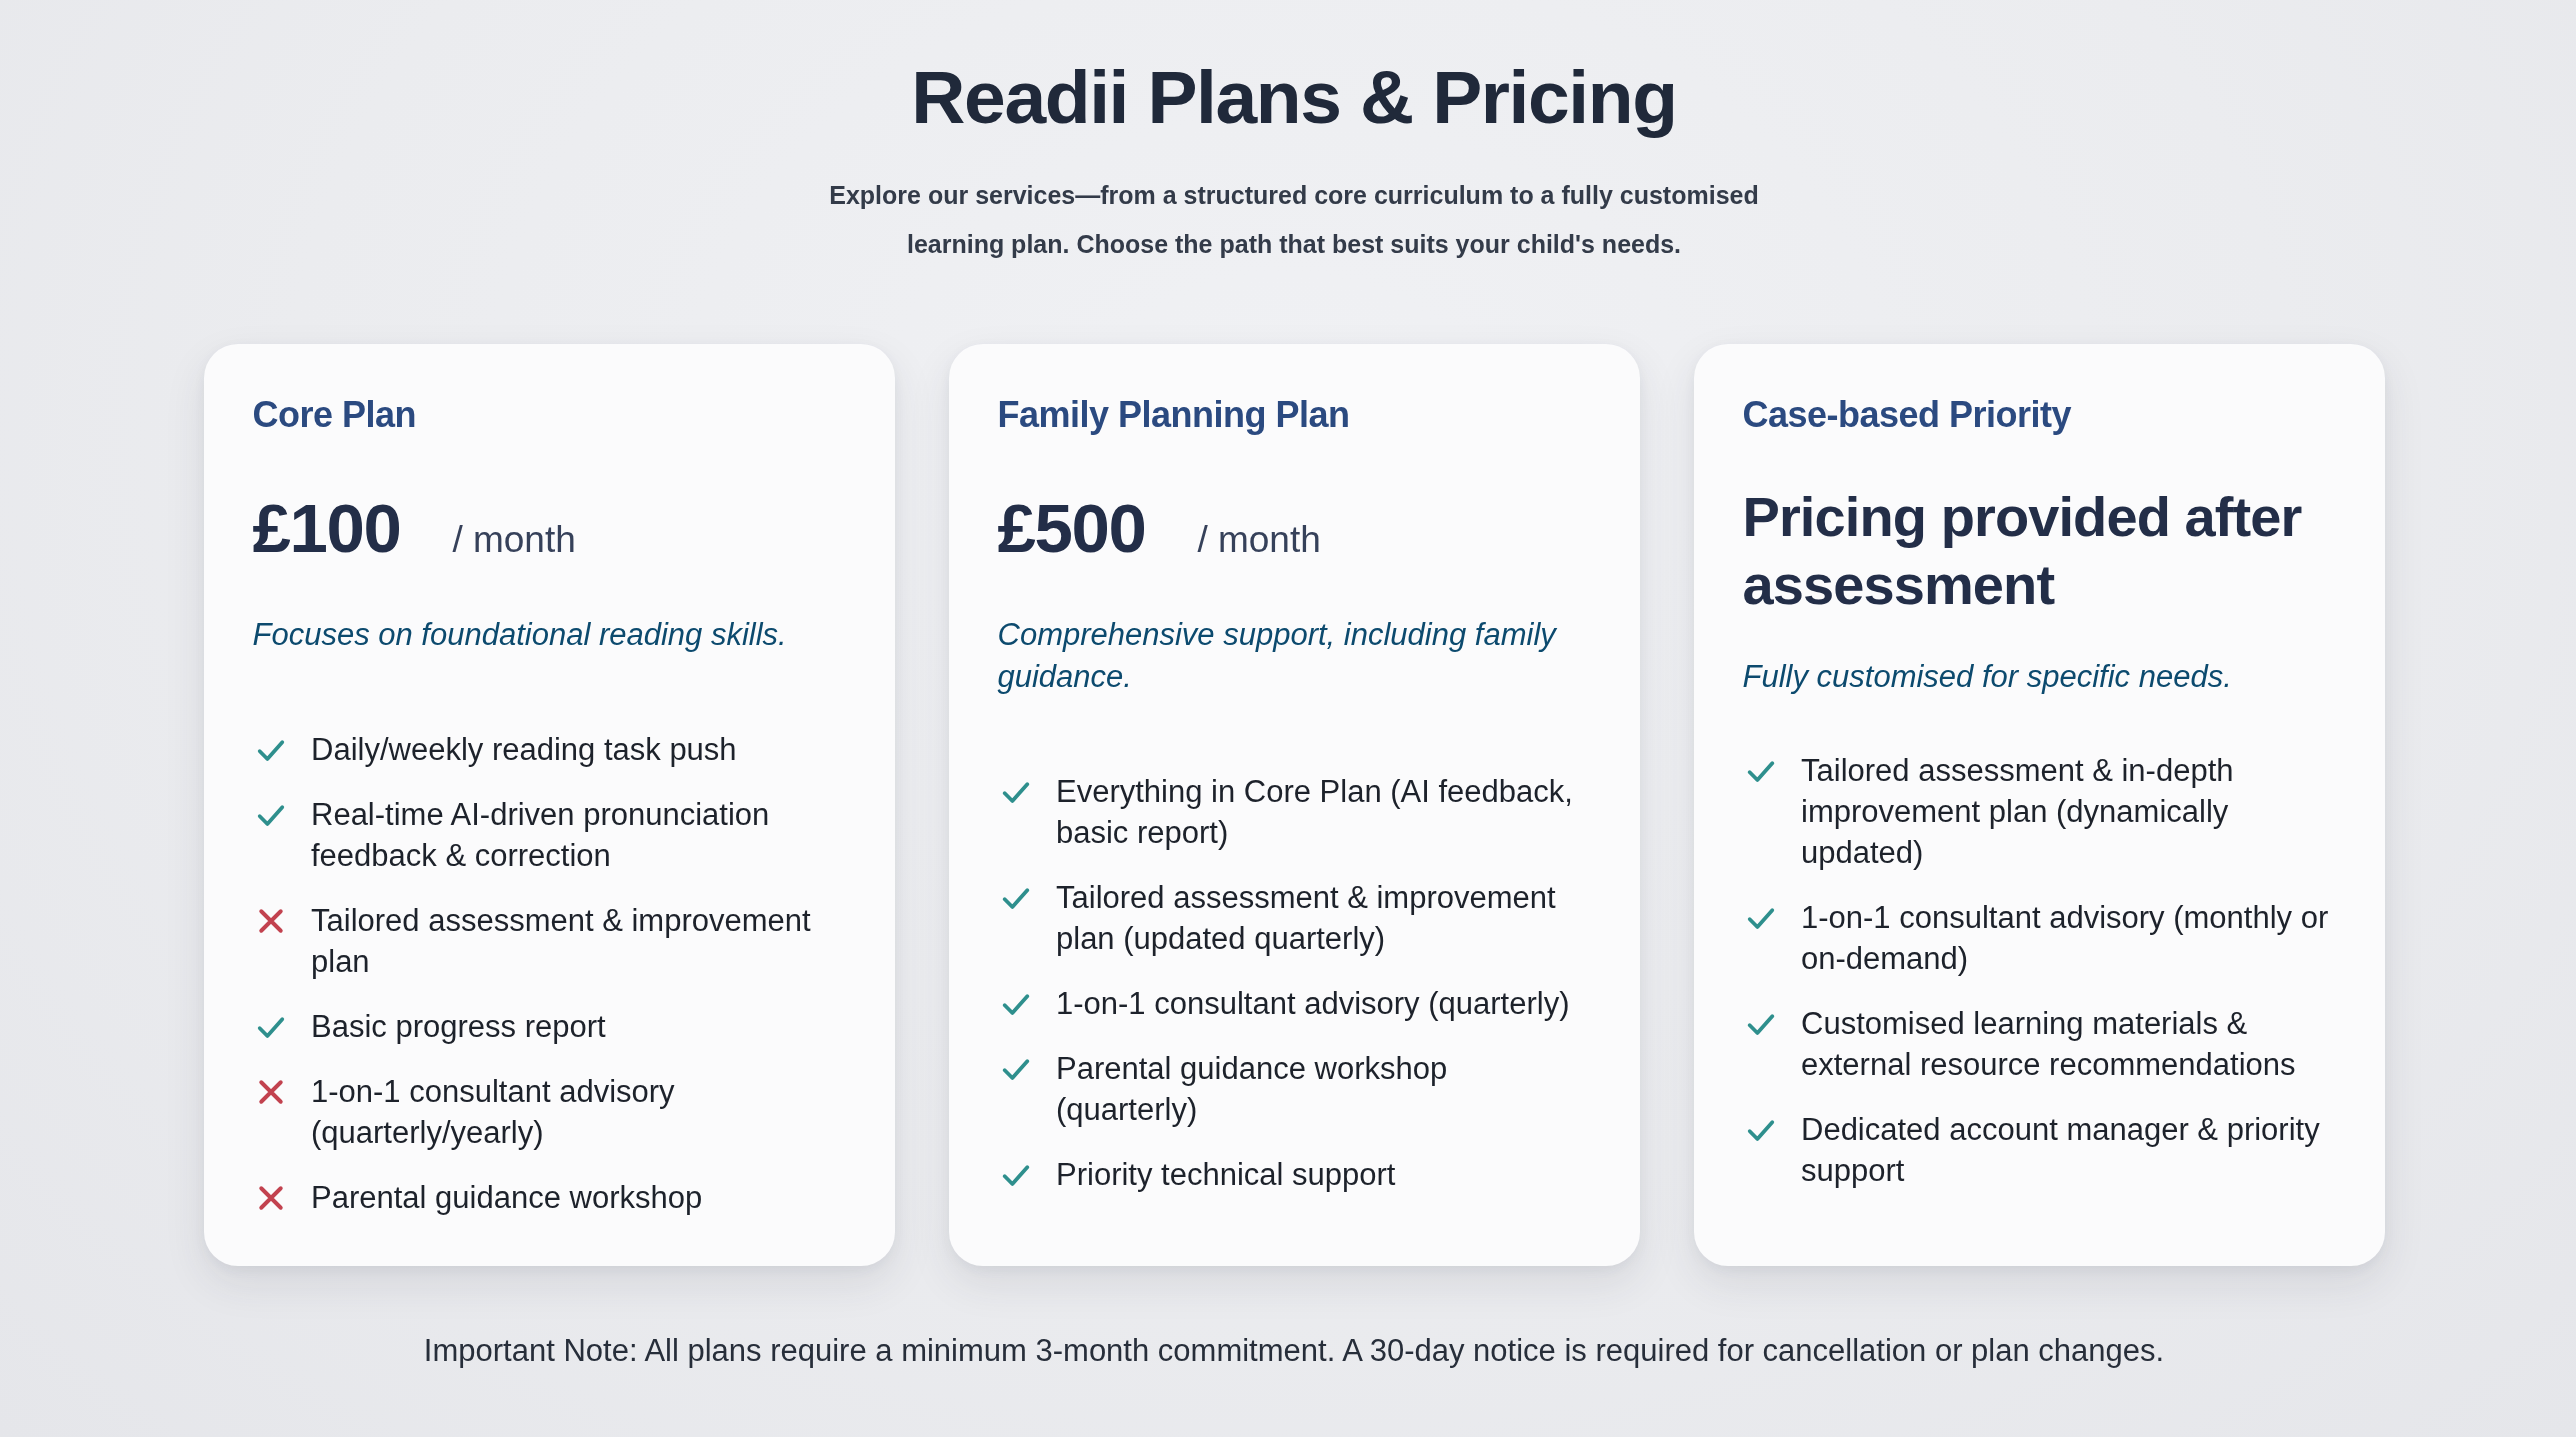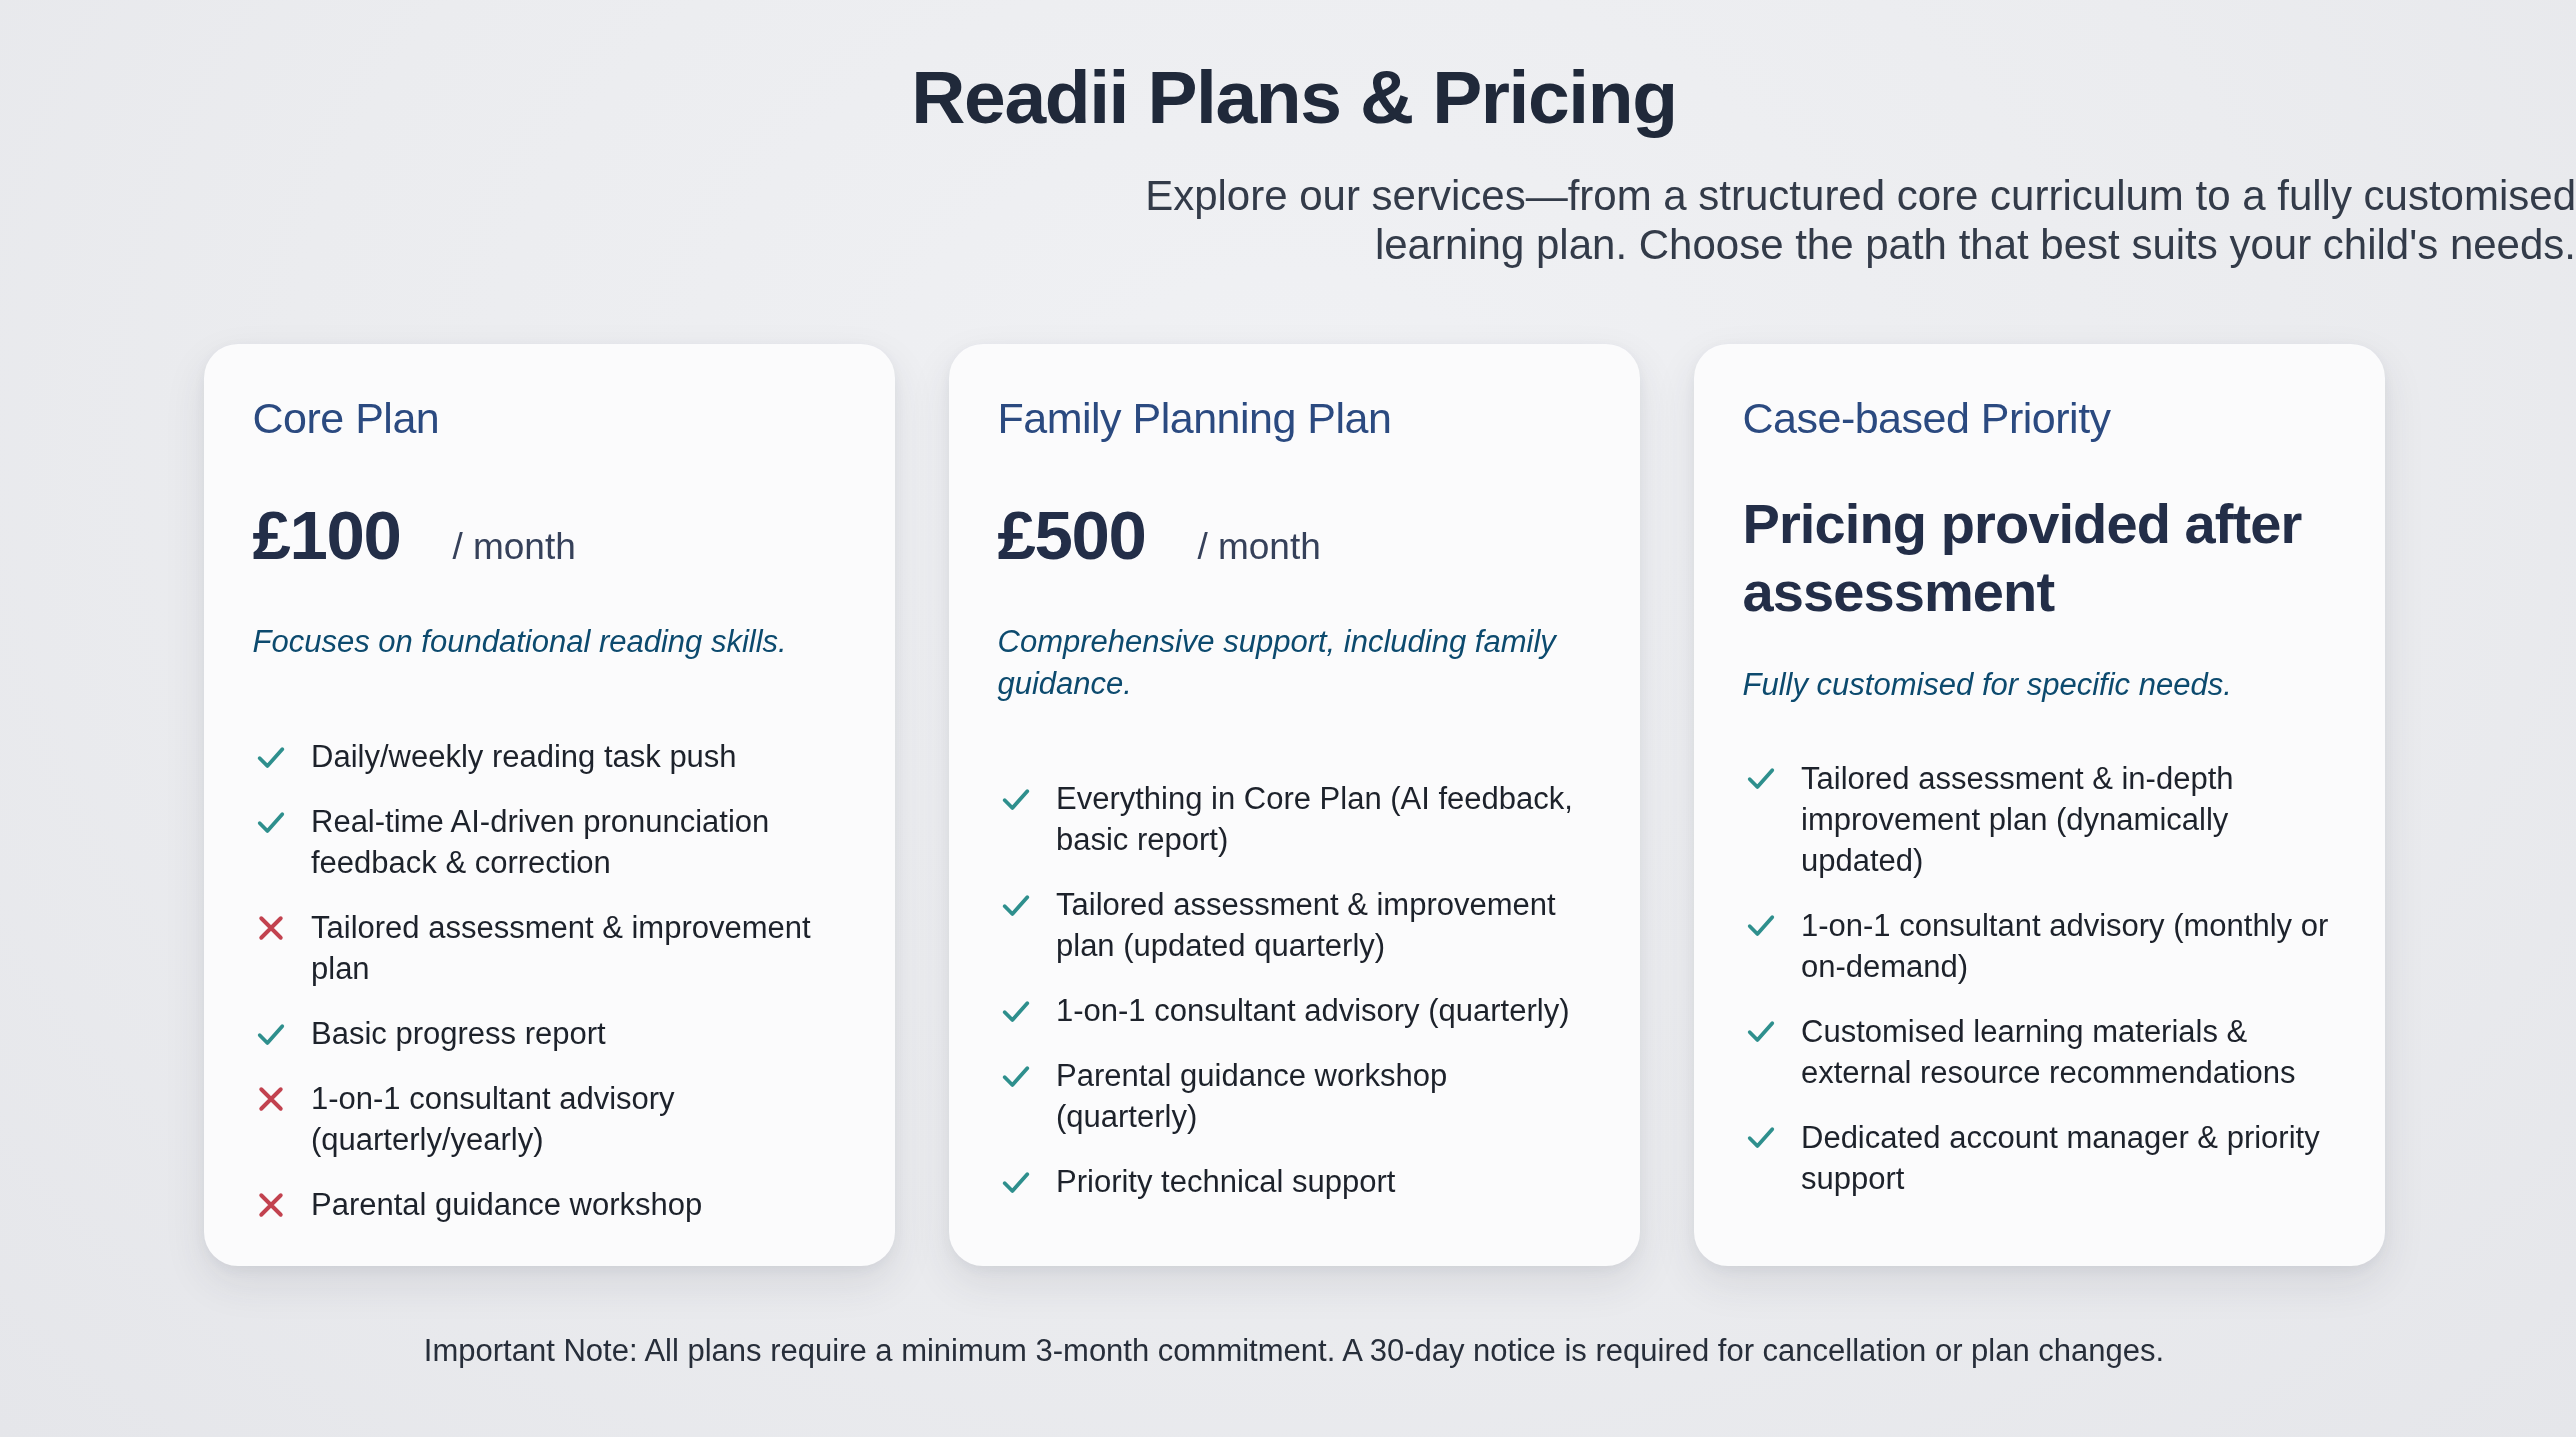--- a/index.html
+++ b/index.html
@@ -19,44 +19,44 @@
   .page-title {
     text-align: center;
     font-size: 75px;
     font-weight: 700;
     letter-spacing: -1.4px;
     color: #20293a;
     margin: 0 0 36px 0;
     line-height: 1;
   }
   .subtitle {
-    text-align: right;
-    font-size: 42px;
+    text-align: center;
+    font-size: 25px;
     line-height: 49px;
     color: #333b49;
-    font-weight: 400;
+    font-weight: 700;
   }
   .subtitle span { display: block; }
   .cards {
     display: flex;
     justify-content: center;
     gap: 54px;
     margin-top: 75px;
   }
   .card {
     width: 691px;
     height: 922px;
     background: var(--card-bg, #fbfbfc);
     border-radius: 34px;
     box-shadow: 0 17px 42px rgba(45, 50, 70, 0.10), 0 3.7px 11.2px rgba(45, 50, 70, 0.05);
     padding: 52px 49px;
   }
   .plan-name {
-    font-size: 43px;
-    font-weight: 400;
+    font-size: 36px;
+    font-weight: 700;
     letter-spacing: -0.5px;
     color: var(--plan-title, #2b4a80);
     line-height: 1.05;
     margin-bottom: 60px;
   }
   .price-row {
     display: flex;
     align-items: baseline;
     gap: 7px;
     line-height: 1;

